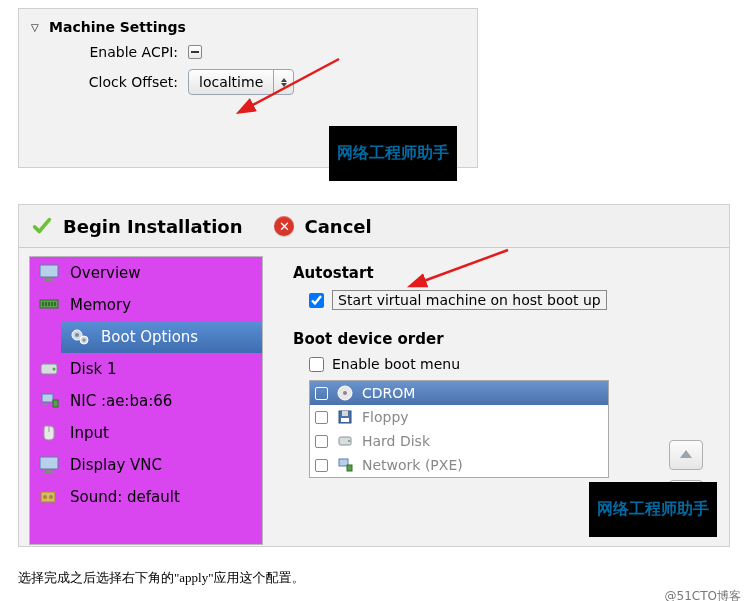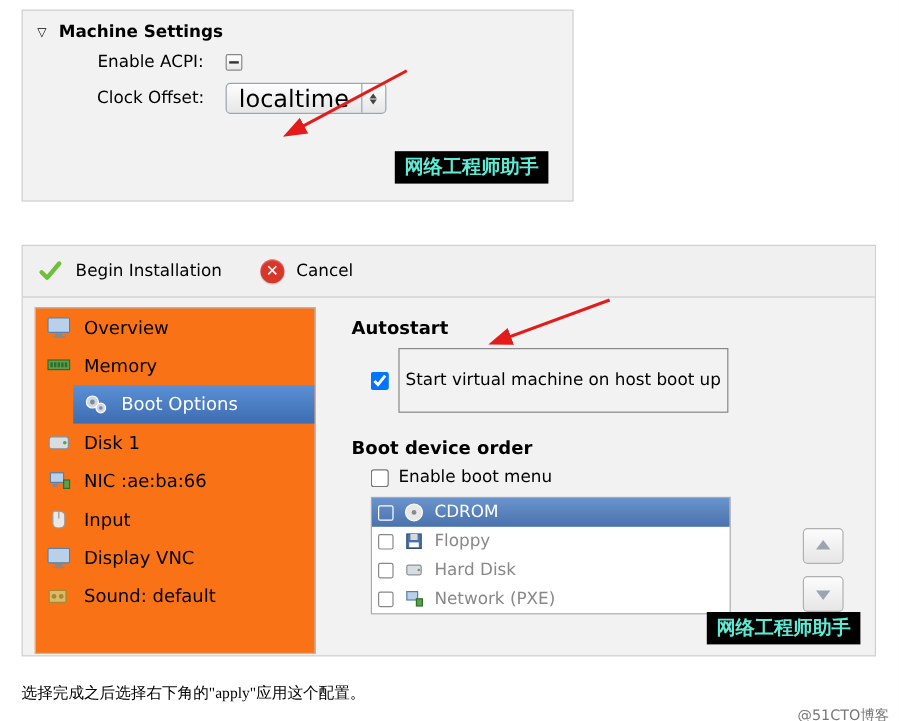--- a/index.html
+++ b/index.html
@@ -6,54 +6,54 @@
     body { font-family: "DejaVu Sans", Arial, sans-serif; font-size: 13px; background: #fff; color: #000; width: 749px; }
     
     .panel { border: 1px solid #d0d0d0; background: #f2f2f2; position: relative; }
     .panel1 { width: 460px; height: 160px; margin: 8px 0 0 18px; padding: 10px 18px 14px 30px; }
     .panel2 { width: 712px; height: 343px; margin: 36px 0 0 18px; overflow: hidden; }
     
     .section-header { font-weight: bold; font-size: 14px; display: flex; align-items: center; gap: 6px; margin-bottom: 8px; margin-left: -18px; }
     .tri { font-size: 10px; display: inline-block; width: 12px; }
     
     .row { display: flex; align-items: center; gap: 10px; margin: 9px 0 9px 24px; }
-    .row-label { width: 105px; text-align: center; font-size: 14px; }
+    .row-label { width: 105px; text-align: right; font-size: 14px; }
     
     .checkbox-square { width: 14px; height: 14px; border: 1px solid #888; border-radius: 2px; background: linear-gradient(#fff,#e8e8e8); display: flex; align-items: center; justify-content: center; }
     .checkbox-square .minus { width: 8px; height: 2px; background: #333; }
     
     .dropdown { display: flex; align-items: center; border: 1px solid #9aa6b2; border-radius: 4px; background: linear-gradient(#fefefe,#e6e6e6); height: 26px; overflow: hidden; }
-    .dropdown-text { padding: 0 10px; font-size: 20px; }
+    .dropdown-text { padding: 0 10px; font-size: 14px; }
     .dropdown-btn { border-left: 1px solid #9aa6b2; width: 20px; height: 100%; display: flex; flex-direction: column; align-items: center; justify-content: center; gap: 1px; }
     .dropdown-btn .up { width:0;height:0;border-left:3px solid transparent;border-right:3px solid transparent;border-bottom:4px solid #444; }
     .dropdown-btn .dn { width:0;height:0;border-left:3px solid transparent;border-right:3px solid transparent;border-top:4px solid #444; }
     
-    .watermark { position: absolute; background: #000; color: #5eead4; font-weight: bold; font-size: 16px; padding: 3px 8px; font-family: "SimSun","宋体",serif; }
+    .watermark { position: absolute; background: #000; color: #0369a1; font-weight: bold; font-size: 16px; padding: 17px 8px; font-family: "SimSun","宋体",serif; }
     .wm1 { left: 310px; top: 117px; }
     .wm2 { right: 12px; bottom: 8px; }
     
     .arrow { position:absolute; pointer-events:none; }
     
     .toolbar { display:flex; align-items:center; gap:10px; padding:10px 12px; background:#f0f0f0; border-bottom:1px solid #ccc; }
     .check-icon { width:22px;height:22px; }
     .x-icon { width:20px;height:20px;border-radius:50%;background:#d9362b;display:flex;align-items:center;justify-content:center;color:#fff;font-weight:bold;font-size:13px; box-shadow: inset 0 1px 1px rgba(255,255,255,.3), 0 1px 1px rgba(0,0,0,.2);}
-    .toolbar-label { font-size:14px; }
+    .toolbar-label { font-size:18px;font-weight:bold; }
     
     .panel2-body { display:flex; height:calc(100% - 44px); }
     
-    .sidebar { width:234px; border:1px solid #b8b8b8; background:#f97316; margin:8px 0 0 10px; }
+    .sidebar { width:234px; border:1px solid #b8b8b8; background:#d946ef; margin:8px 0 0 10px; }
     .sidebar-item { display:flex; align-items:center; gap:10px; padding:6px 8px; font-size:15px; border-bottom:0px solid #eee; }
     .sidebar-item.selected { background: linear-gradient(#5a8fd6,#3e6db0); color:#fff;margin-left:31px; }
     .sidebar-icon { width:22px; height:20px; display:flex; align-items:center; justify-content:center; flex-shrink:0; }
     
     .right-pane { flex:1; padding:16px 20px 10px 30px; position:relative; }
     .right-h { font-weight:bold; font-size:15px; margin-bottom:8px; }
     .right-row { display:flex; align-items:center; gap:8px; margin-left:16px; margin-bottom:20px; }
     .native-check { width:15px; height:15px; }
-    .boxed-label { border:1px solid #888; padding:18px 5px; font-size:14px; background:#f2f2f2; }
+    .boxed-label { border:1px solid #888; padding:1px 5px; font-size:14px; background:#f2f2f2; }
     .plain-label { font-size:14px; }
     
     .boot-list { border:1px solid #aaa; background:#fff; width:300px; margin-left:16px; }
     .boot-item { display:flex; align-items:center; gap:8px; padding:4px 5px; font-size:14px; }
     .boot-item.sel { background: linear-gradient(#6a94cd,#4a72ad); color:#fff; }
     .boot-item .chk { width:13px; height:13px; border:1px solid #888; background:#fff; border-radius:2px; display:flex;align-items:center;justify-content:center; }
     .boot-item.sel .chk { border-color:#fff; background:transparent; }
     .boot-item .ico { width:18px; height:16px; display:flex; align-items:center; justify-content:center; }
     .boot-item.dim { color:#888; }
     

